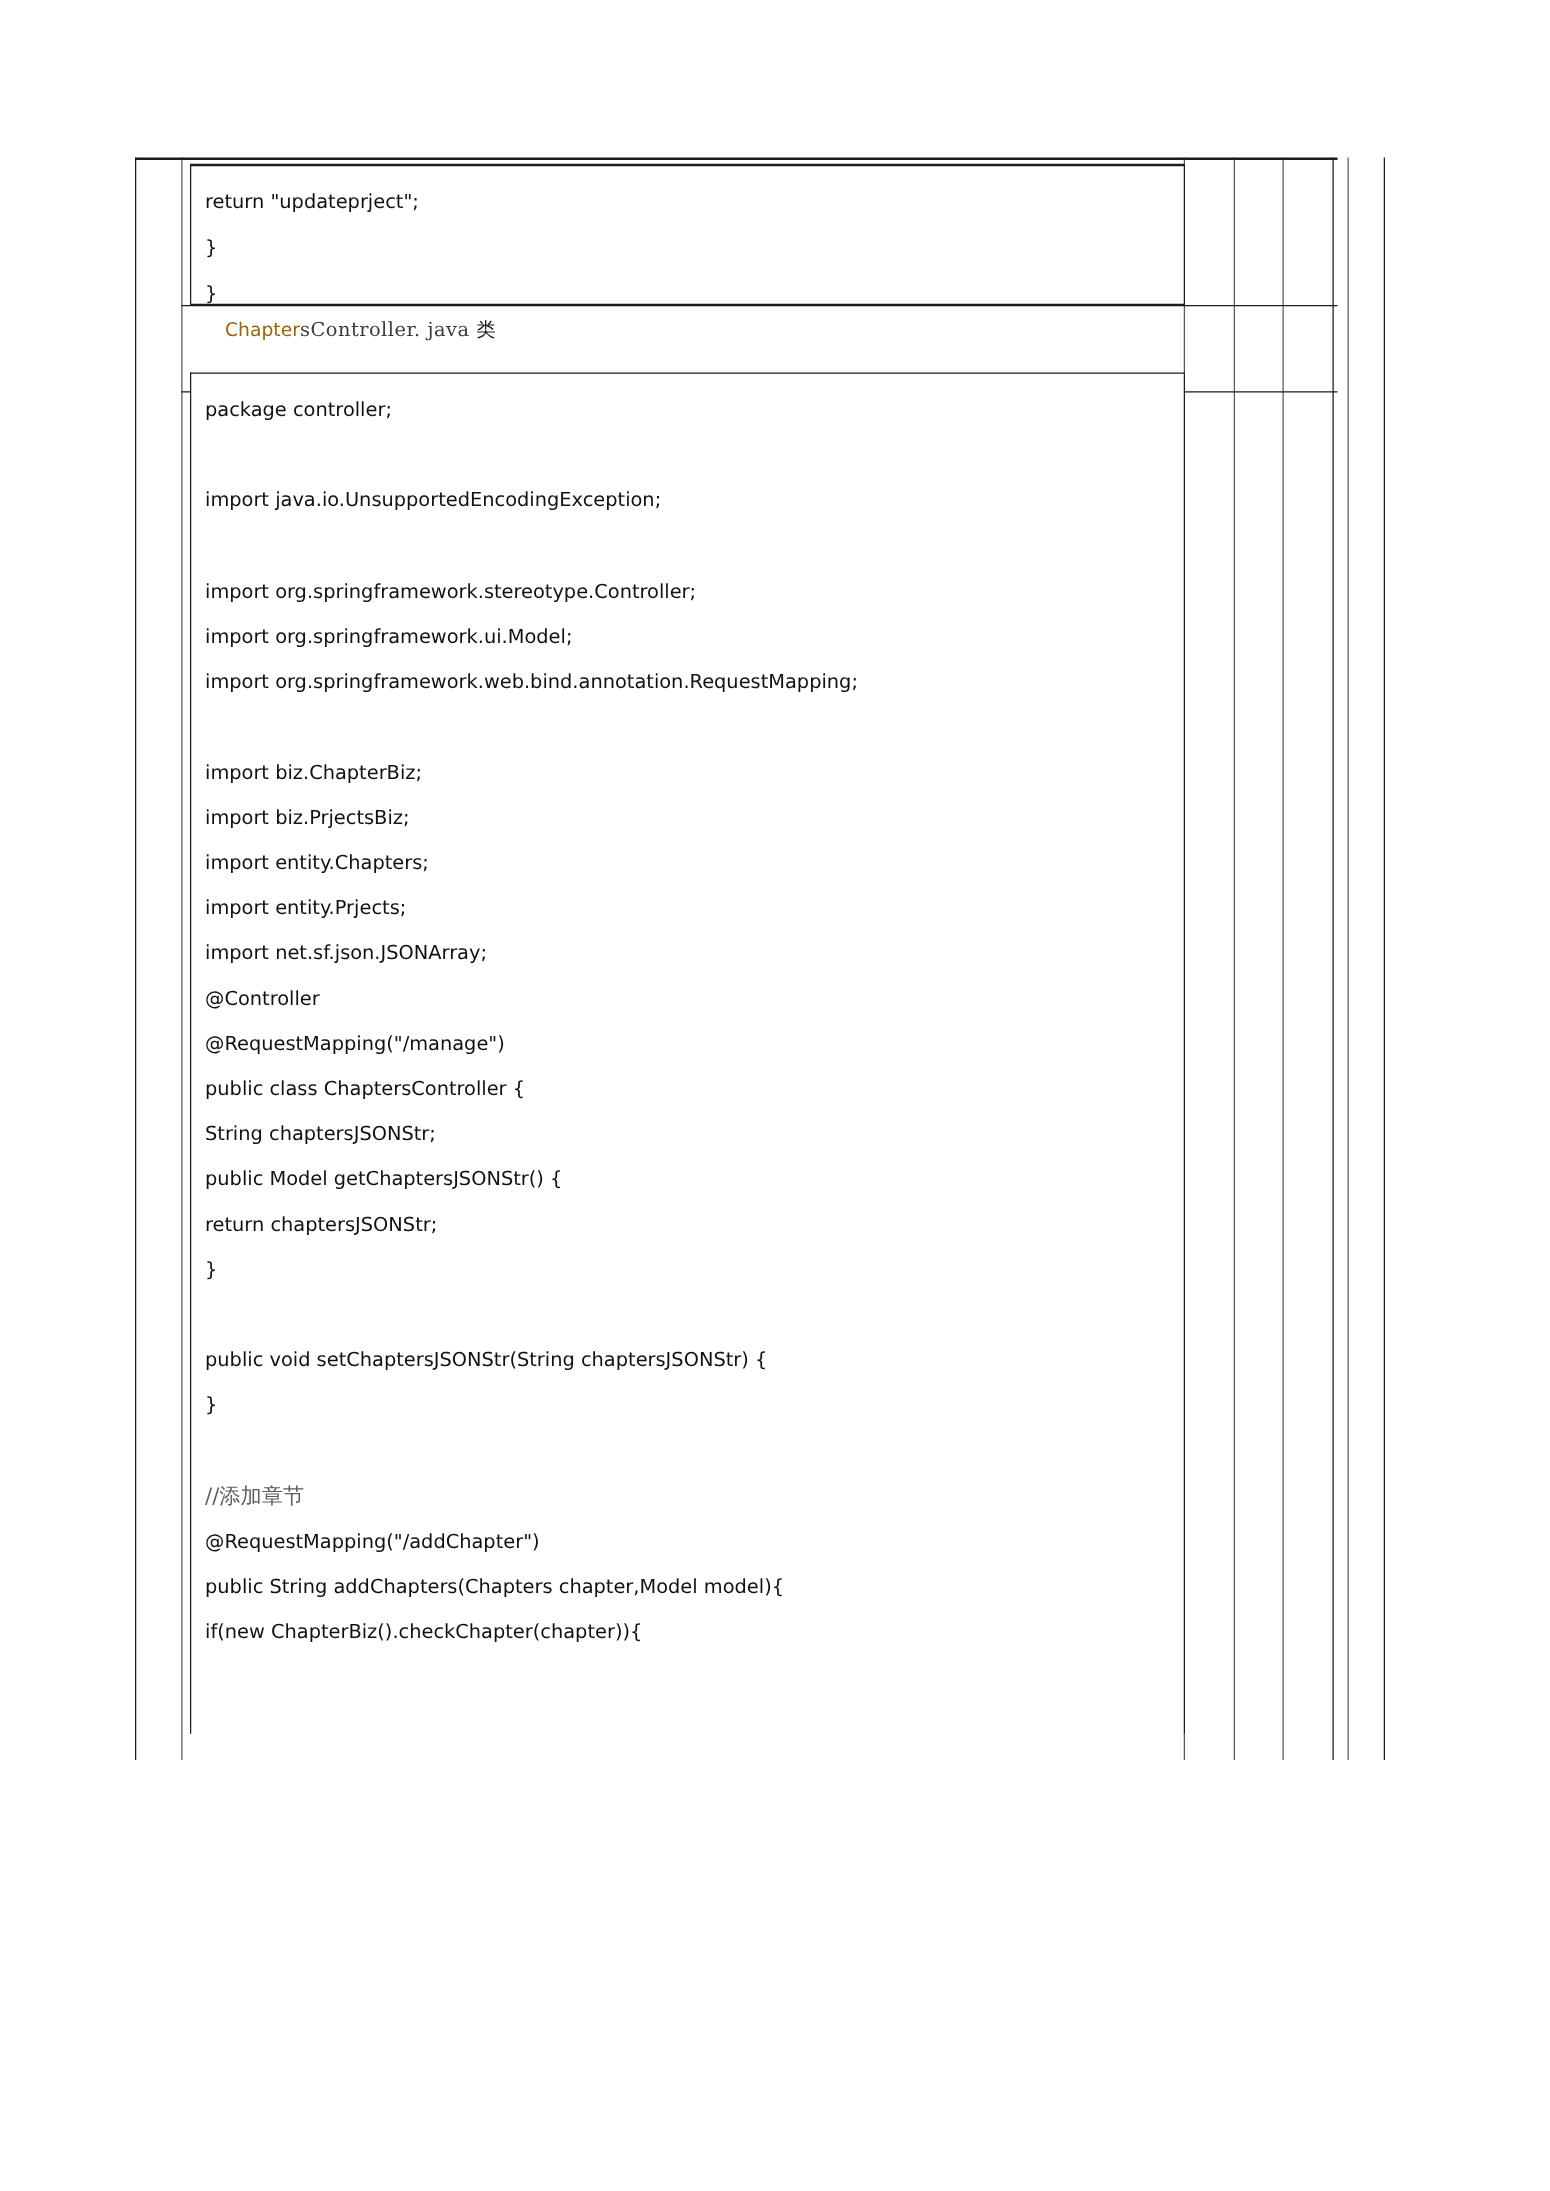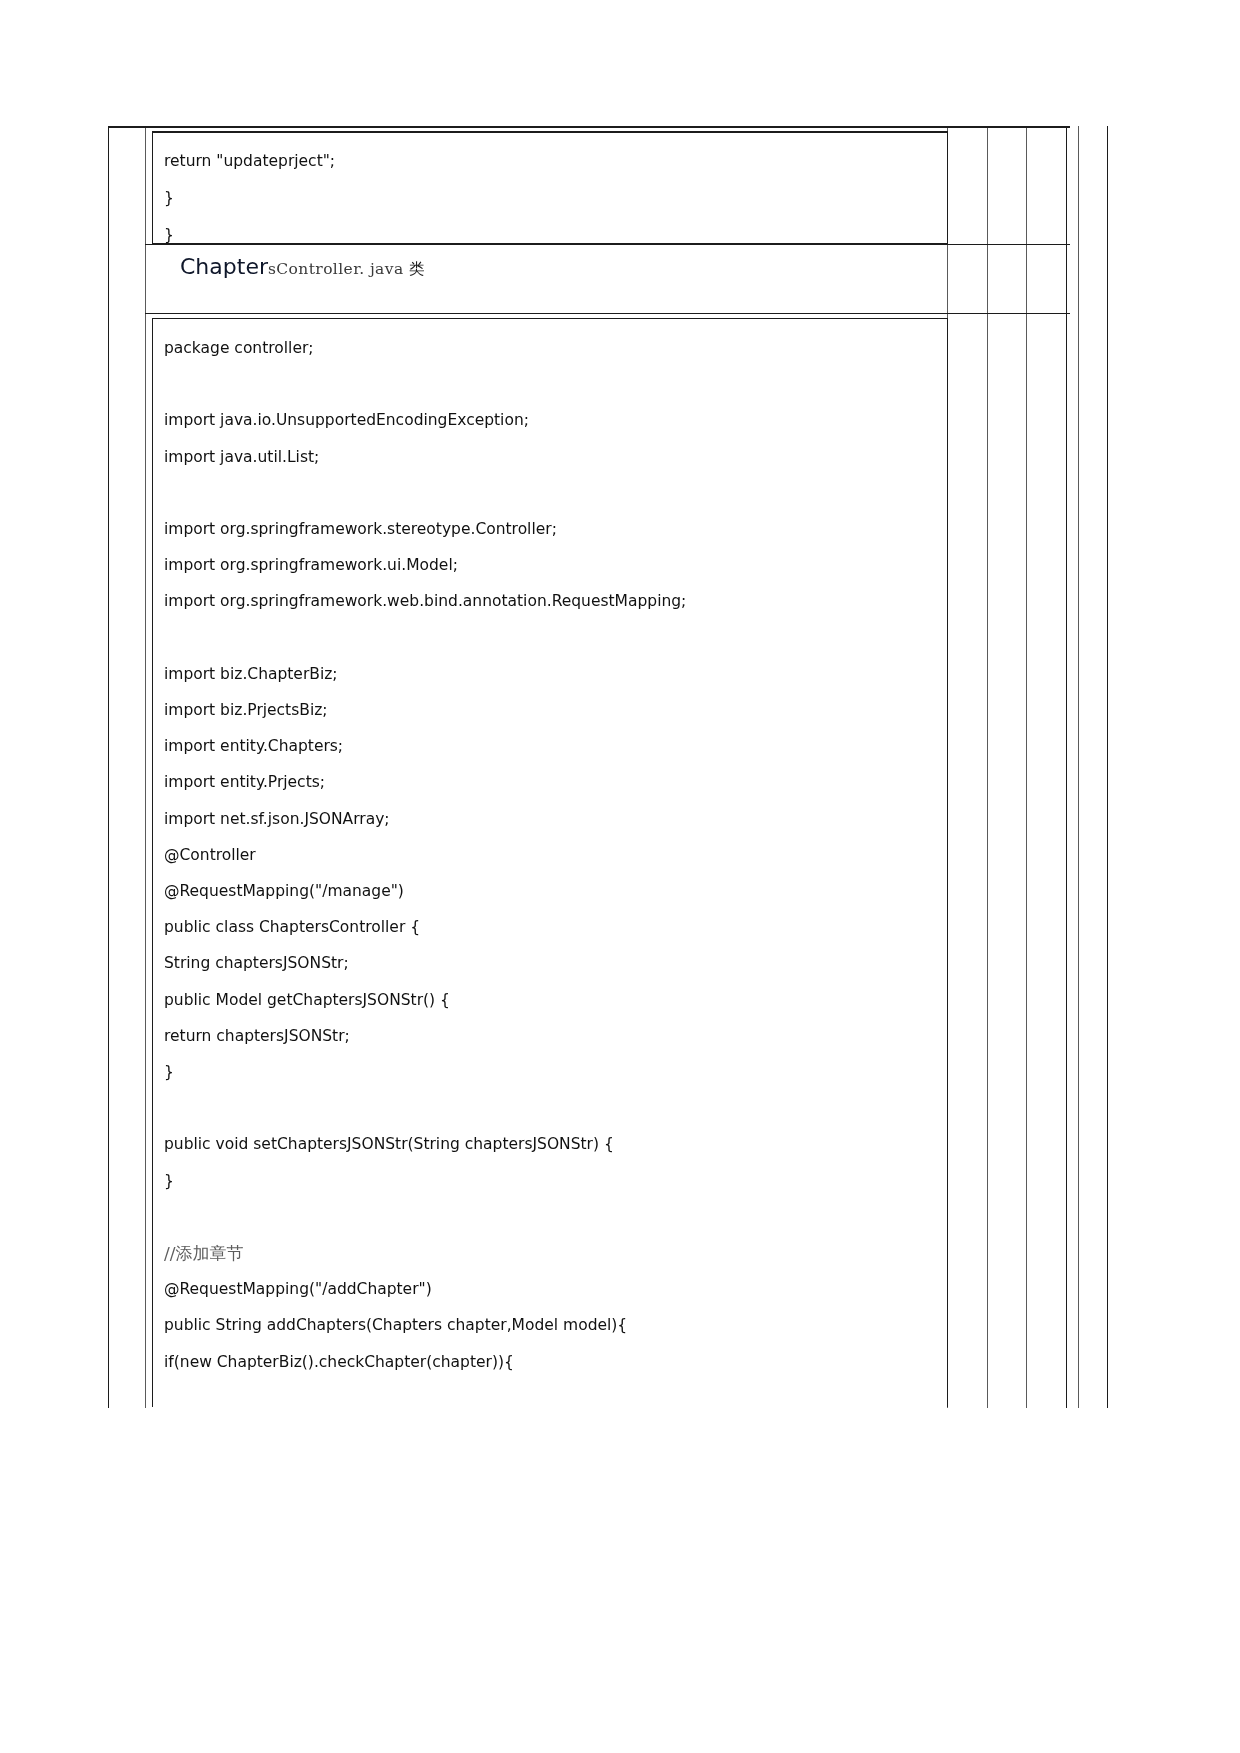--- a/index.html
+++ b/index.html
@@ -56,21 +56,21 @@
     box-sizing: border-box;
     border: 1.5px solid #1c1c1c;
     background: #ffffff;
   }
   .codebox.top {
     top: 5px;
     height: 113px;
     border-top-width: 2.5px;
   }
   .codebox.main {
-    top: 192px;
+    top: 172px;
     height: 1089px;
     border-bottom: none;
     border-top-width: 1.5px;
   }
 
   .code-line {
     font-family: "DejaVu Sans", sans-serif;
     font-size: 15.5px;
     color: #111111;
     line-height: 36.2px;
@@ -93,22 +93,22 @@
   .section-heading {
     position: absolute;
     left: 35px;
     top: 128px;
     font-size: 16px;
     color: #151515;
     white-space: nowrap;
   }
   .section-heading .sans {
     font-family: "DejaVu Sans", sans-serif;
-    font-size: 22px;
-    color: #0f172a;
+    font-size: 15px;
+    color: #a16207;
   }
   .section-heading .serif {
     font-family: "DejaVu Serif", serif;
     font-size: 15.5px;
     color: #3a3a3a;
     letter-spacing: 0.4px;
     text-align: right;
   }
   .section-heading .cjk {
     font-family: "DejaVu Sans", sans-serif;
@@ -153,21 +153,20 @@
 
     <div class="section-heading">
       <span class="sans">Chapter</span><span class="serif">sController. java </span><span class="cjk">类</span>
     </div>
 
     <div class="codebox main">
       <div class="inner" id="main-code-lines">
           <div class="code-line">package controller;</div>
           <div class="code-line blank">&nbsp;</div>
           <div class="code-line">import java.io.UnsupportedEncodingException;</div>
-          <div class="code-line">import java.util.List;</div>
           <div class="code-line blank">&nbsp;</div>
           <div class="code-line">import org.springframework.stereotype.Controller;</div>
           <div class="code-line">import org.springframework.ui.Model;</div>
           <div class="code-line">import org.springframework.web.bind.annotation.RequestMapping;</div>
           <div class="code-line blank">&nbsp;</div>
           <div class="code-line">import biz.ChapterBiz;</div>
           <div class="code-line">import biz.PrjectsBiz;</div>
           <div class="code-line">import entity.Chapters;</div>
           <div class="code-line">import entity.Prjects;</div>
           <div class="code-line">import net.sf.json.JSONArray;</div>

